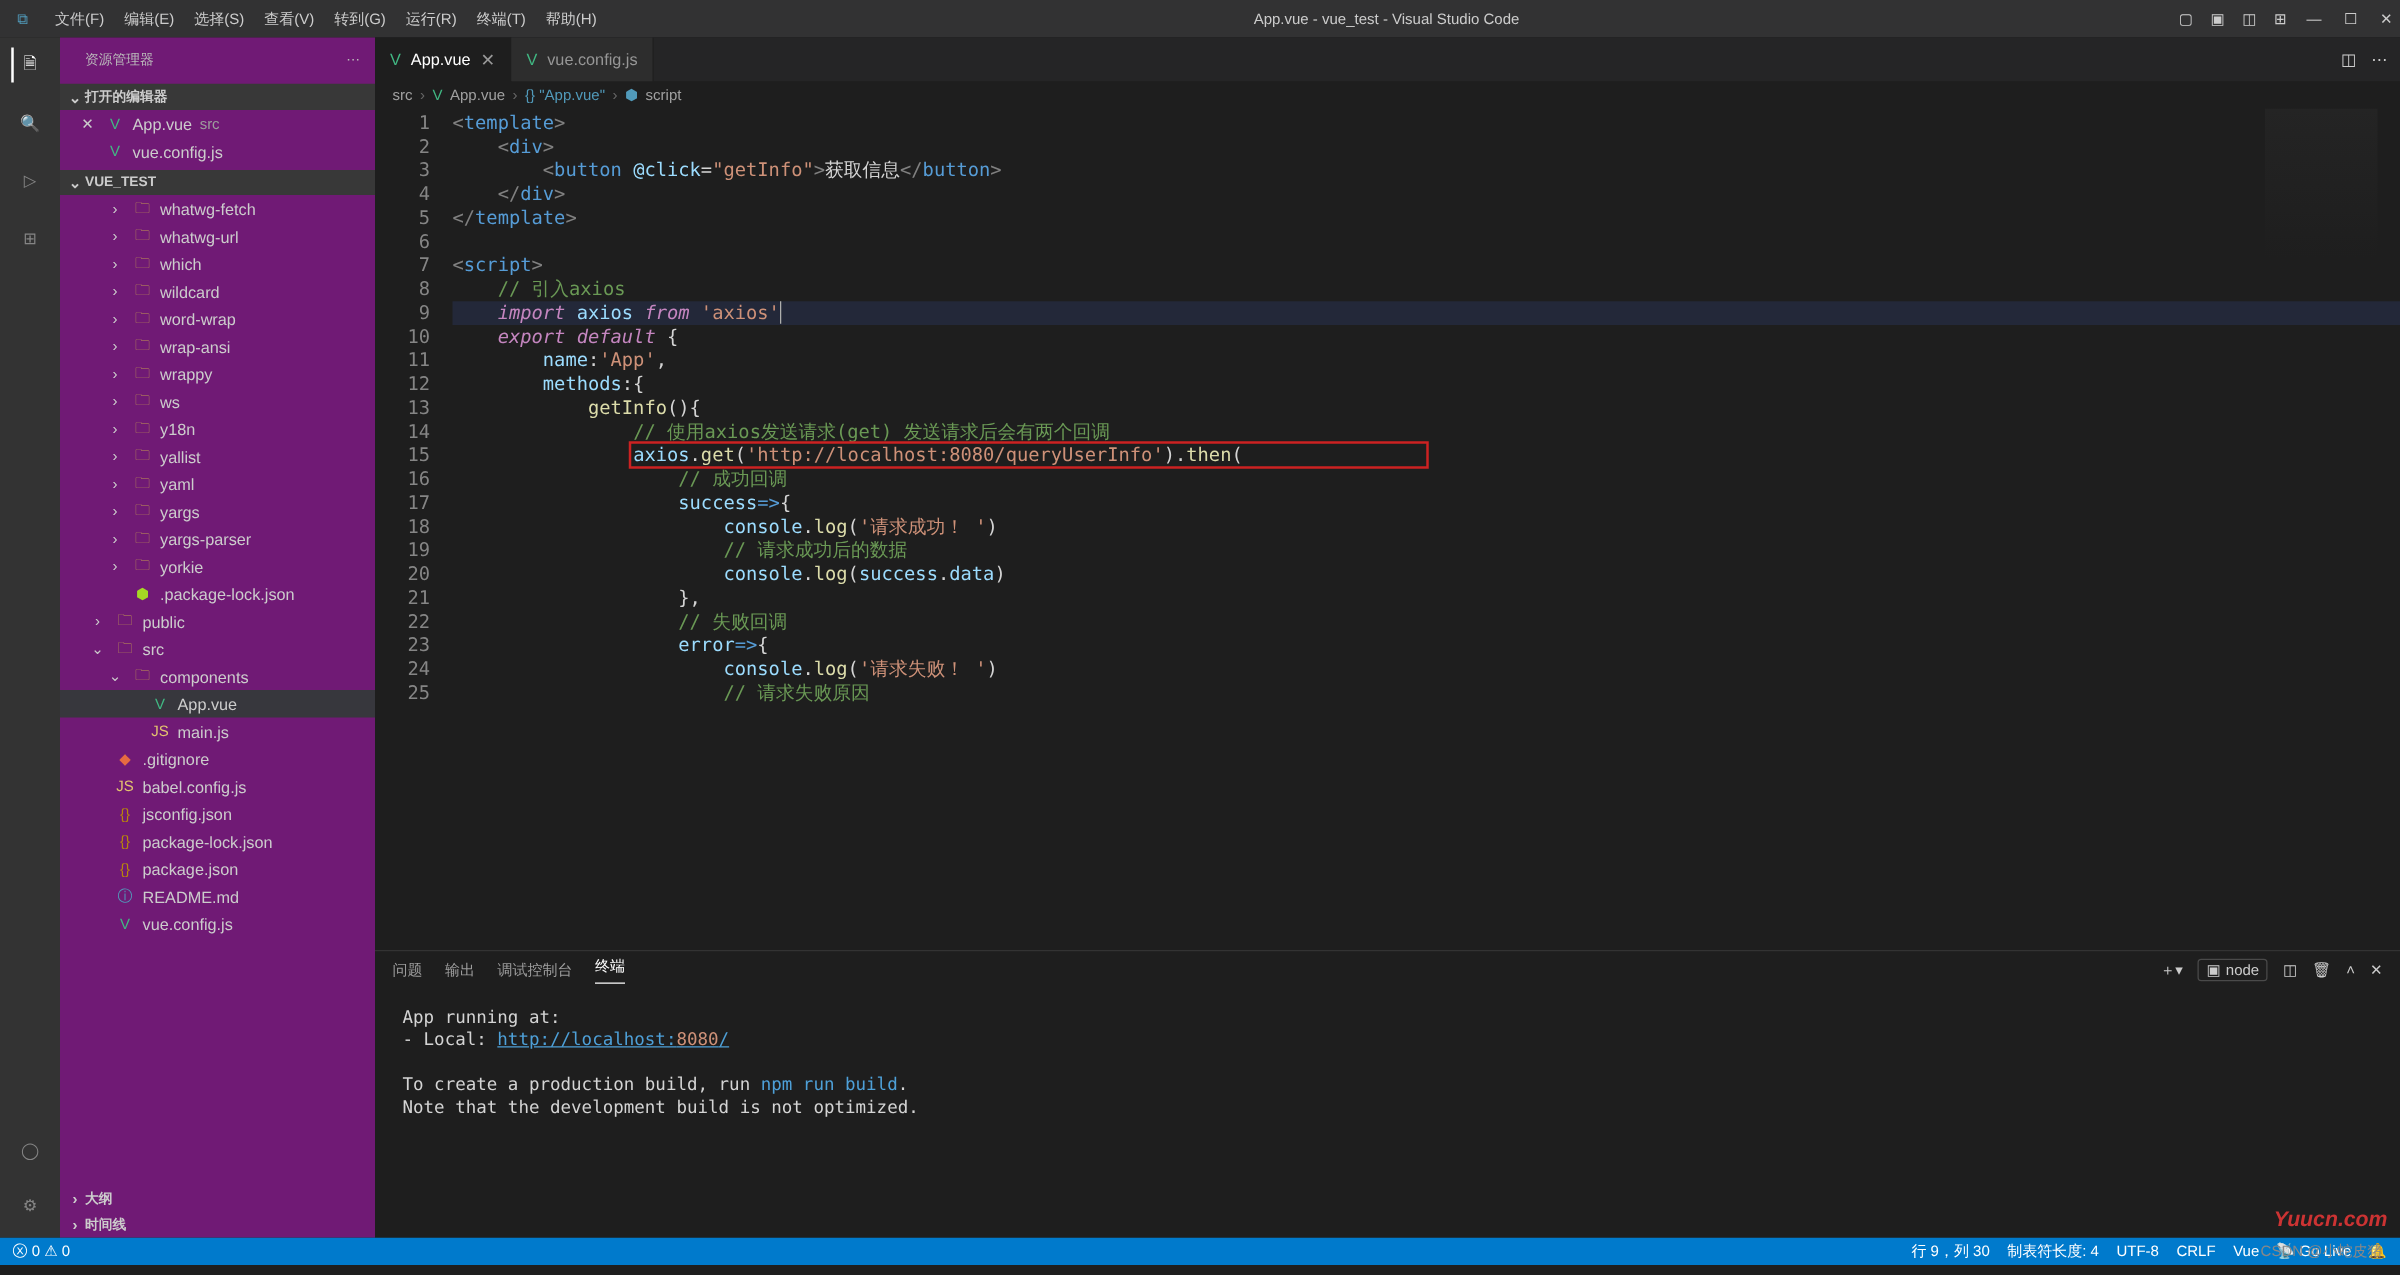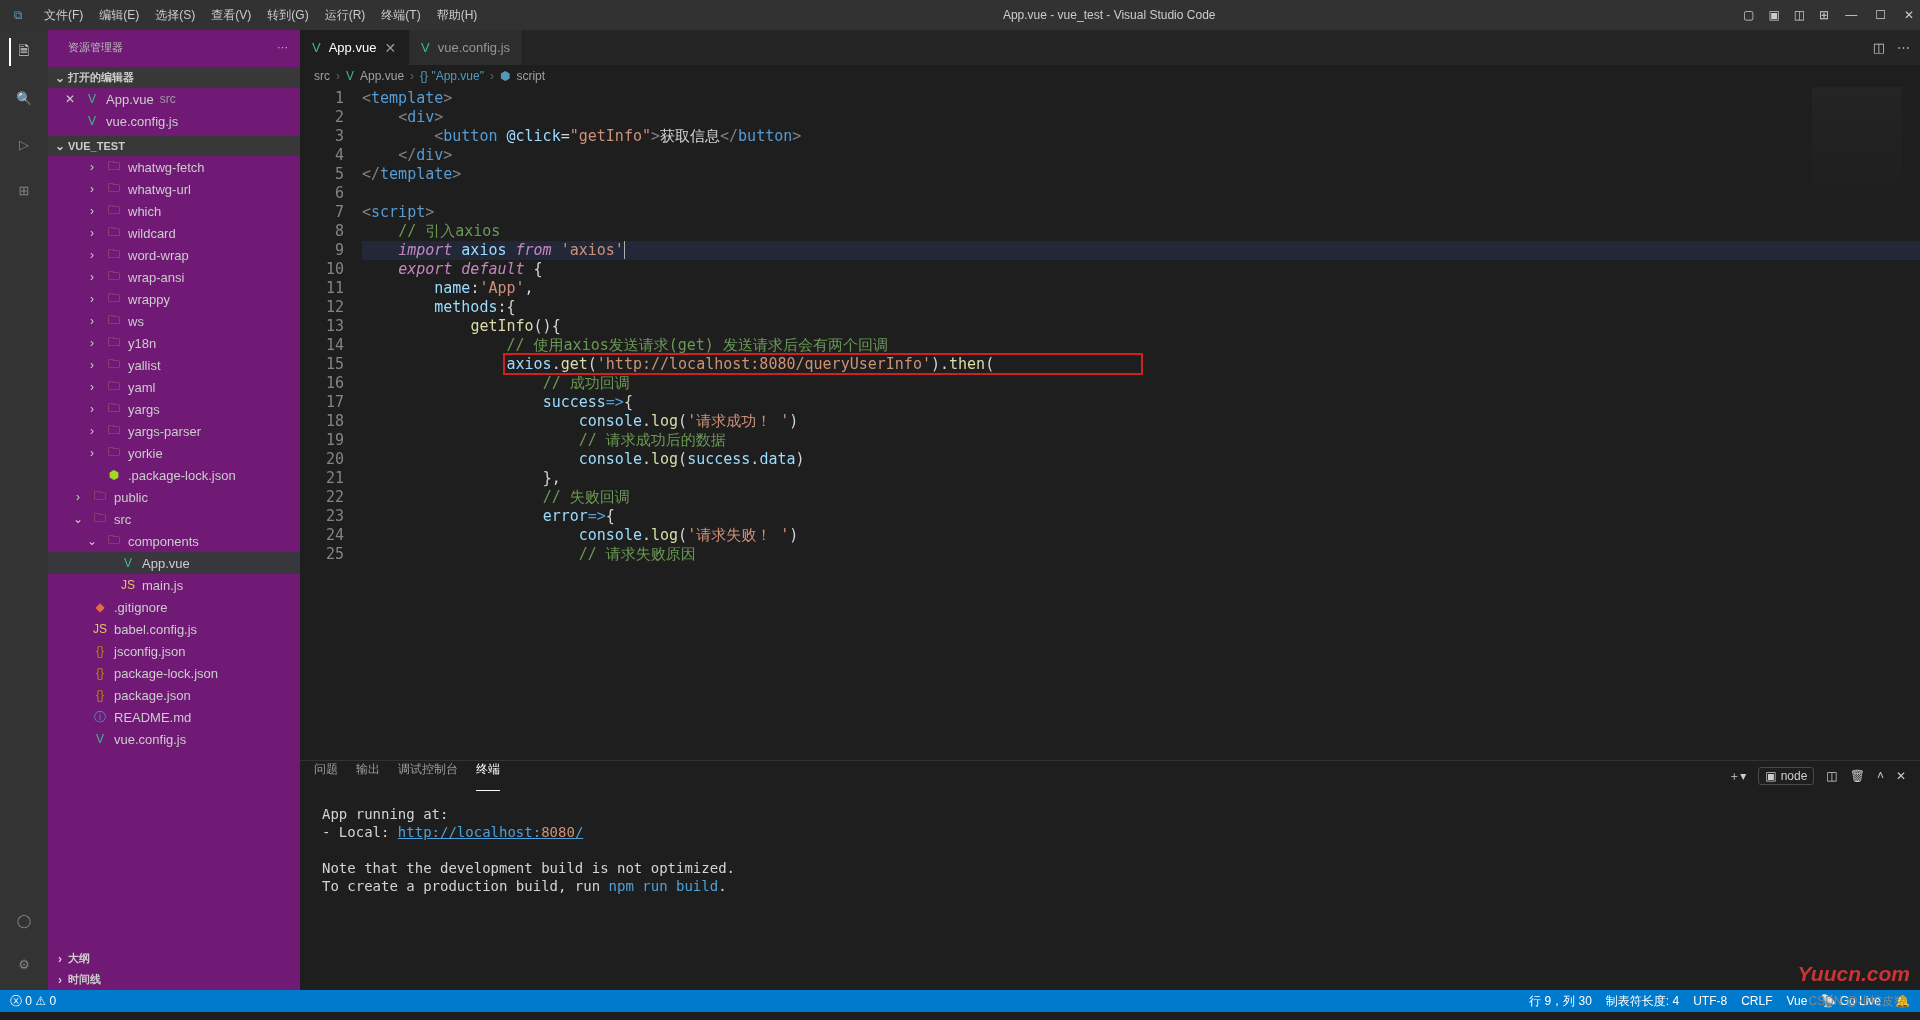--- a/index.html
+++ b/index.html
@@ -86,39 +86,39 @@
 .s-var { color:#9cdcfe; }
 .s-prop{ color:#9cdcfe; }
 .s-txt { color:#d4d4d4; }
 .rbox  { border:2px solid #cc2222; padding:0 2px; margin-left:-4px; }
 .cursor{ border-left:1px solid #aeafad; }
 
 .minimap { position:absolute; top:57px; right:18px; width:90px; height:120px;
   background:linear-gradient(#2a2a2a,#1e1e1e); opacity:.5; }
 
 .panel { height:230px; border-top:1px solid #333; display:flex; flex-direction:column; }
-.panel-tabs { height:30px; display:flex; gap:18px;
+.panel-tabs { height:30px; display:flex; align-items:center; gap:18px;
   padding:0 14px; font-size:12px; color:#9d9d9d; }
 .panel-tabs span { cursor:pointer; }
 .panel-tabs .on { color:#fff; border-bottom:1px solid #fff; padding-bottom:4px; }
 .panel-tabs .right { margin-left:auto; display:flex; gap:12px; align-items:center;
   color:#ccc; }
 .panel-tabs .dbox { border:1px solid #4a4a4a; padding:1px 6px; border-radius:3px;
   display:flex; gap:4px; align-items:center; }
 .term { flex:1; padding:14px 22px; font-family:Consolas,monospace; font-size:14px;
   color:#d4d4d4; line-height:18px; }
 .term .link { color:#4ea0d8; text-decoration:underline; }
 .term .num { color:#ce9178; }
 .term .cmd { color:#4ea0d8; }
 
 .statusbar { height:22px; background:#007acc; color:#fff; display:flex;
   align-items:center; font-size:12px; padding:0 10px; gap:14px; }
 .statusbar .right { margin-left:auto; display:flex; gap:14px; align-items:center; }
 
-.watermark { position:absolute; right:10px; bottom:34px; color:#c33; font-size:21px;
+.watermark { position:absolute; right:10px; bottom:34px; color:#c33; font-size:17px;
   font-weight:bold; font-style:italic; pointer-events:none;margin-left:32px; }
 .watermark2 { position:absolute; right:14px; bottom:10px; color:#888; font-size:12px;
   pointer-events:none; }
 </style>
 </head>
 <body>
 
 <div class="titlebar">
   <div class="logo">⧉</div>
   <div class="menu">
@@ -437,22 +437,22 @@
           <span>◫</span>
           <span>🗑</span>
           <span>˄</span>
           <span>✕</span>
         </div>
       </div>
       <div class="term">
         <div>App running at:</div>
         <div><span>- Local:   </span><span class="link"><span>http://localhost:</span><span class="num">8080</span><span>/</span></span></div>
         <br>
+        <div><span>To create a production build, run </span><span class="cmd">npm run build</span><span>.</span></div>
         <div>Note that the development build is not optimized.</div>
-        <div><span>To create a production build, run </span><span class="cmd">npm run build</span><span>.</span></div>
       </div>
     </div>
   </div>
 </div>
 
 <div class="statusbar">
   <span>ⓧ <span>0</span> ⚠ <span>0</span></span>
   <div class="right">
     <span>行 9，列 30</span>
     <span>制表符长度: 4</span>

